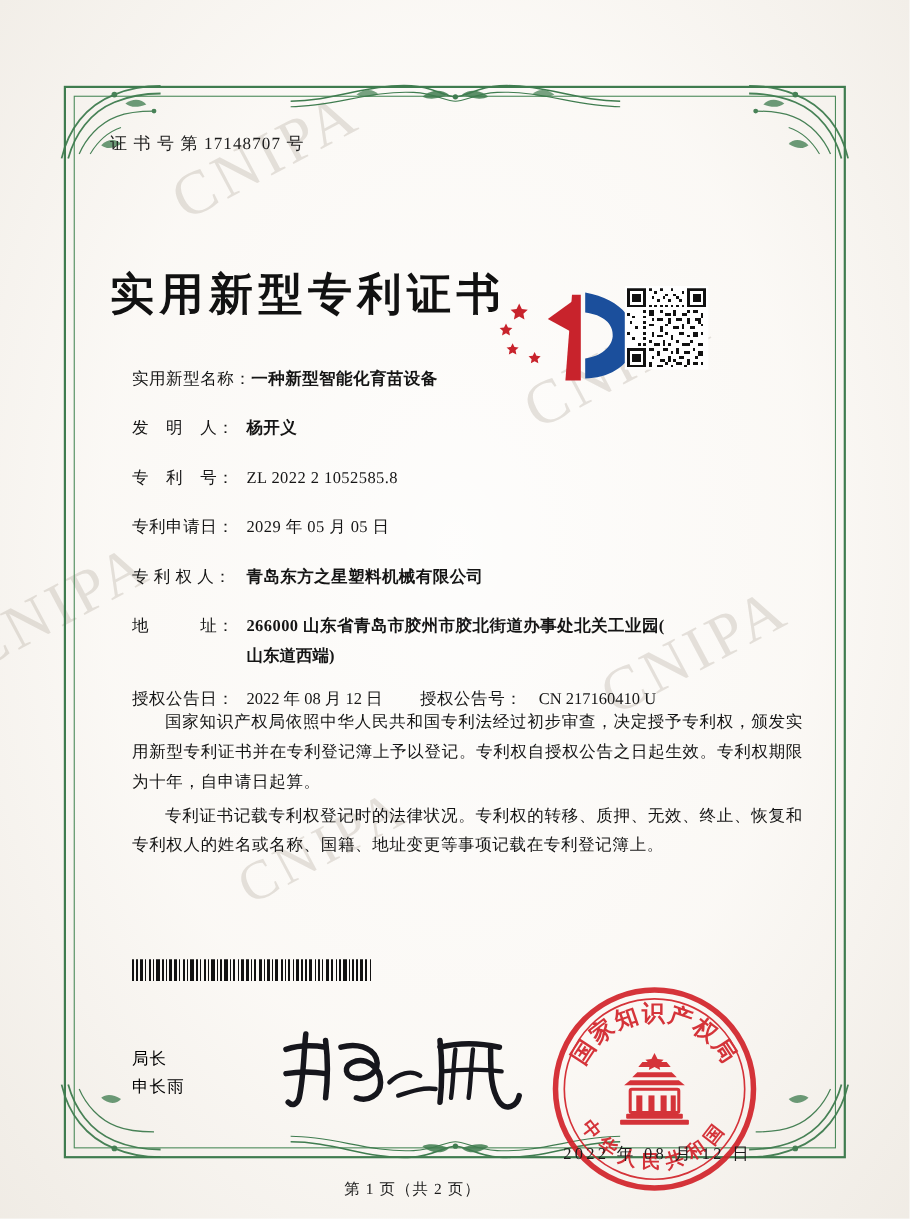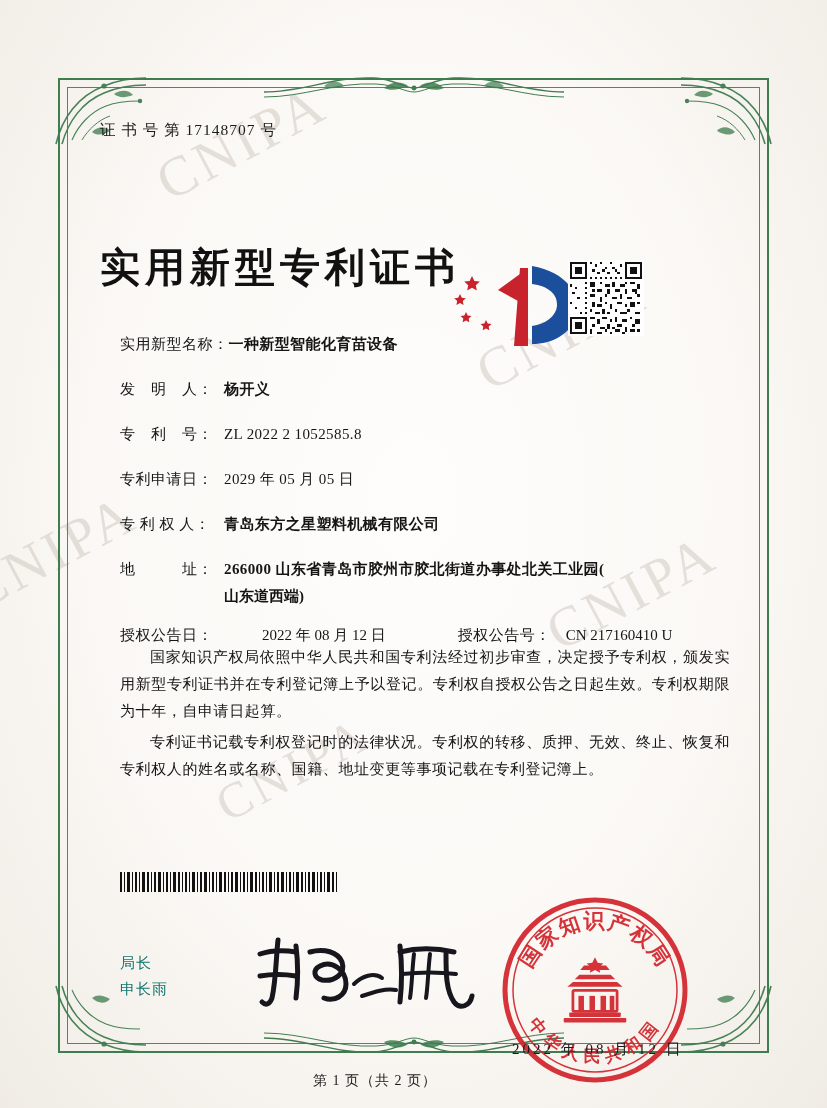--- a/index.html
+++ b/index.html
@@ -165,21 +165,20 @@
   }
   .fvalue.bold { font-weight: bold; }
   .addr2 {
     margin-left: 104px;
     margin-top: -18px;
     margin-bottom: 20px;
     font-weight: bold;
     font-size: 15px;
   }
   .frow.grant {
-    gap: 38px;
   }
   .grant-right {
     margin-left: 34px;
     display: flex;
     align-items: baseline;
   }
   .grant-right .flabel {
     flex: 0 0 108px;
   }
 
@@ -203,21 +202,21 @@
     width: 220px;
     height: 20px;
   }
 
   .sign-block {
     position: absolute;
     left: 20px;
     top: 830px;
     font-size: 15px;
     line-height: 26px;
-    color: #0f766e;
+    color: #000000;
     letter-spacing: 1px;
   }
 
   .signature {
     position: absolute;
     left: 150px;
     top: 812px;
     width: 230px;
     height: 80px;
     color: #15151b;

